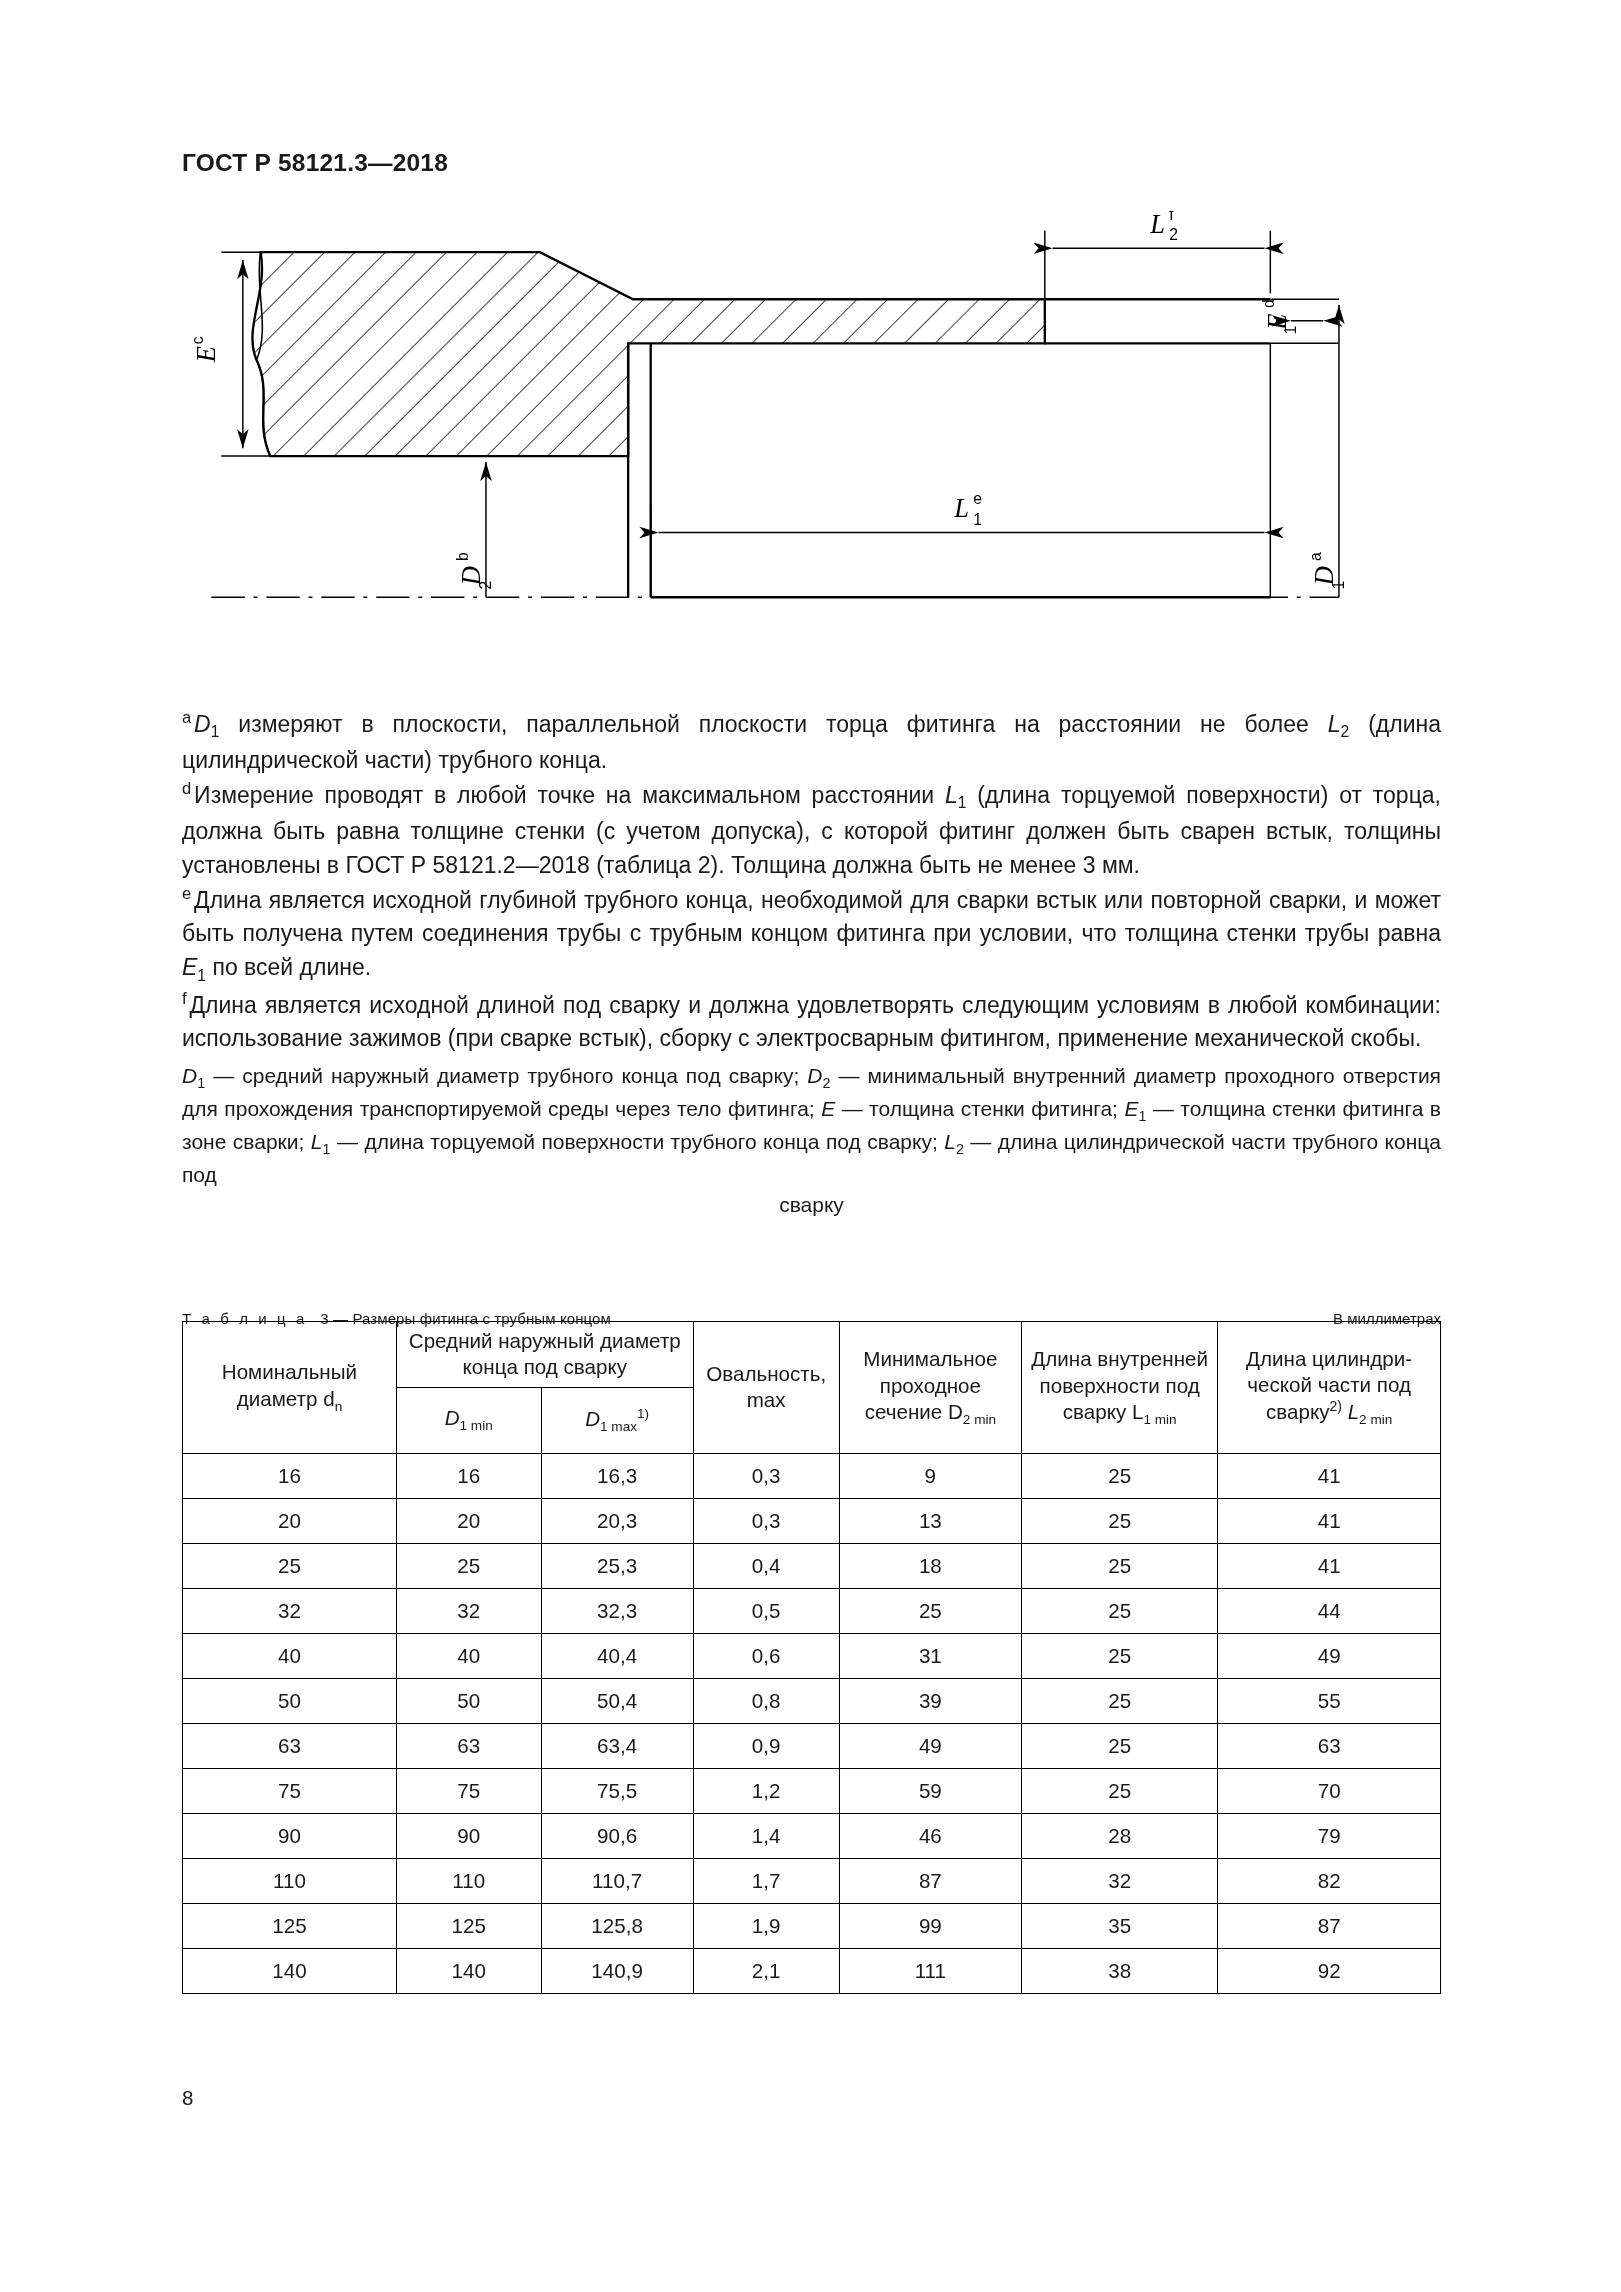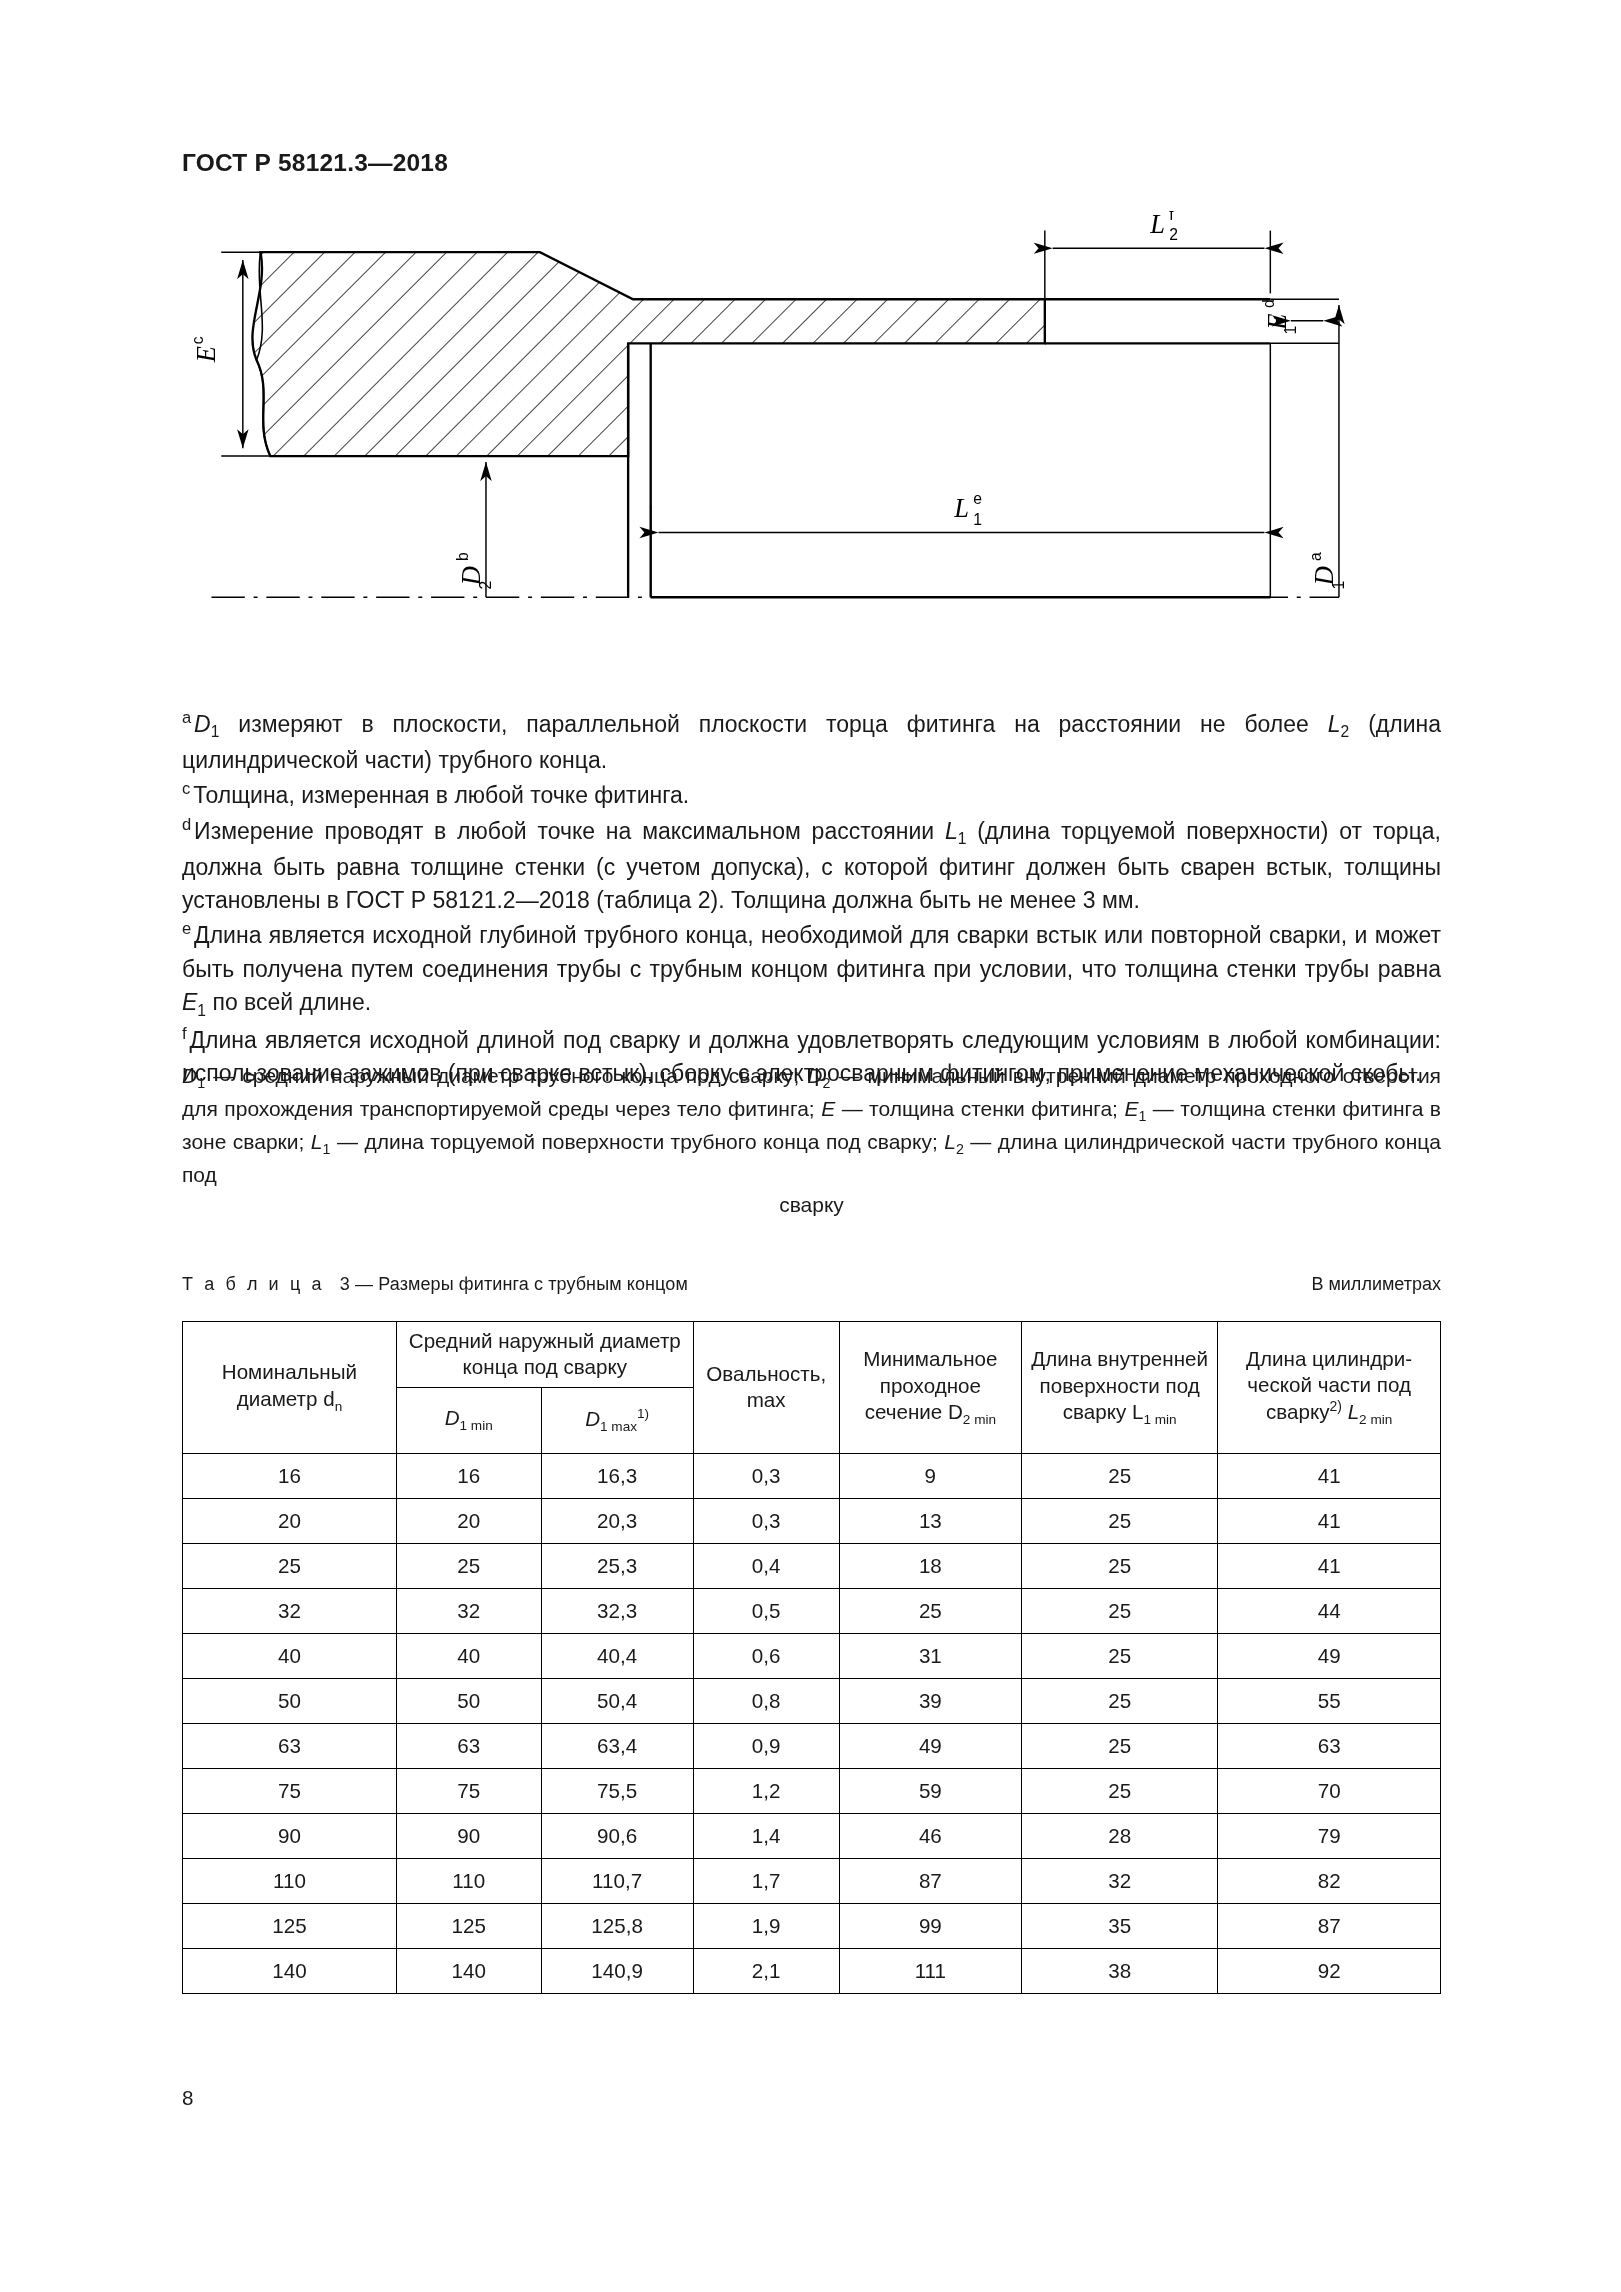--- a/index.html
+++ b/index.html
@@ -89,26 +89,26 @@
     top: 1210px;
     width: 1259px;
     text-align: center;
     font-size: 21.6px;
   }
 
   
   .table-title-row {
     position: absolute;
     left: 182px;
-    top: 1274px;
+    top: 1310px;
     width: 1259px;
     display: flex;
     justify-content: space-between;
     align-items: baseline;
-    font-size: 18px;
+    font-size: 15px;
   }
   .table-title { letter-spacing: 0.1px; }
   .table-title .spaced { letter-spacing: 3.1px; }
   .units { white-space: nowrap; }
 
   
   .data-table {
     position: absolute;
     left: 182px;
     top: 1321px;
@@ -250,21 +250,20 @@
       <g transform="translate(1174,372)">
         <text transform="rotate(-90)" x="0" y="0" text-anchor="middle" font-family="Liberation Serif, serif" font-size="27" font-style="italic">D</text>
         <text transform="rotate(-90)" x="-14" y="11" font-family="Liberation Sans, sans-serif" font-size="16">1</text>
         <text transform="rotate(-90)" x="15" y="-12" font-family="Liberation Sans, sans-serif" font-size="16">a</text>
       </g>
     </svg>
   </div>
 
   <div class="footnotes">
     <p class="fn"><sup class="marker">a</sup><i>D</i><sub>1</sub><span> измеряют в плоскости, параллельной плоскости торца фитинга на расстоянии не более </span><i>L</i><sub>2</sub><span> (длина цилиндрической части) трубного конца.</span></p>
-    <p class="fn"><sup class="marker">c</sup><span>Толщина, измеренная в любой точке фитинга.</span></p>
     <p class="fn"><sup class="marker">d</sup><span>Измерение проводят в любой точке на максимальном расстоянии </span><i>L</i><sub>1</sub><span> (длина торцуемой поверхности) от торца, должна быть равна толщине стенки (с учетом допуска), с которой фитинг должен быть сварен встык, толщины установлены в ГОСТ Р 58121.2—2018 (таблица 2). Толщина должна быть не менее 3 мм.</span></p>
     <p class="fn"><sup class="marker">e</sup><span>Длина является исходной глубиной трубного конца, необходимой для сварки встык или повторной сварки, и может быть получена путем соединения трубы с трубным концом фитинга при условии, что толщина стенки трубы равна </span><i>E</i><sub>1</sub><span> по всей длине.</span></p>
     <p class="fn"><sup class="marker">f</sup><span>Длина является исходной длиной под сварку и должна удовлетворять следующим условиям в любой комбинации: использование зажимов (при сварке встык), сборку с электросварным фитингом, применение механической скобы.</span></p>
   </div>
 
   <div class="legend">
     <span><i>D</i><sub>1</sub><span> — средний наружный диаметр трубного конца под сварку; </span><i>D</i><sub>2</sub><span> — минимальный внутренний диаметр проходного отверстия для прохождения транспортируемой среды через тело фитинга; </span><i>E</i><span> — толщина стенки фитинга; </span><i>E</i><sub>1</sub><span> — толщина стенки фитинга в зоне сварки; </span><i>L</i><sub>1</sub><span> — длина торцуемой поверхности трубного конца под сварку; </span><i>L</i><sub>2</sub><span> — длина цилиндрической части трубного конца под</span></span>
     <div class="last-line">сварку</div>
   </div>
 

